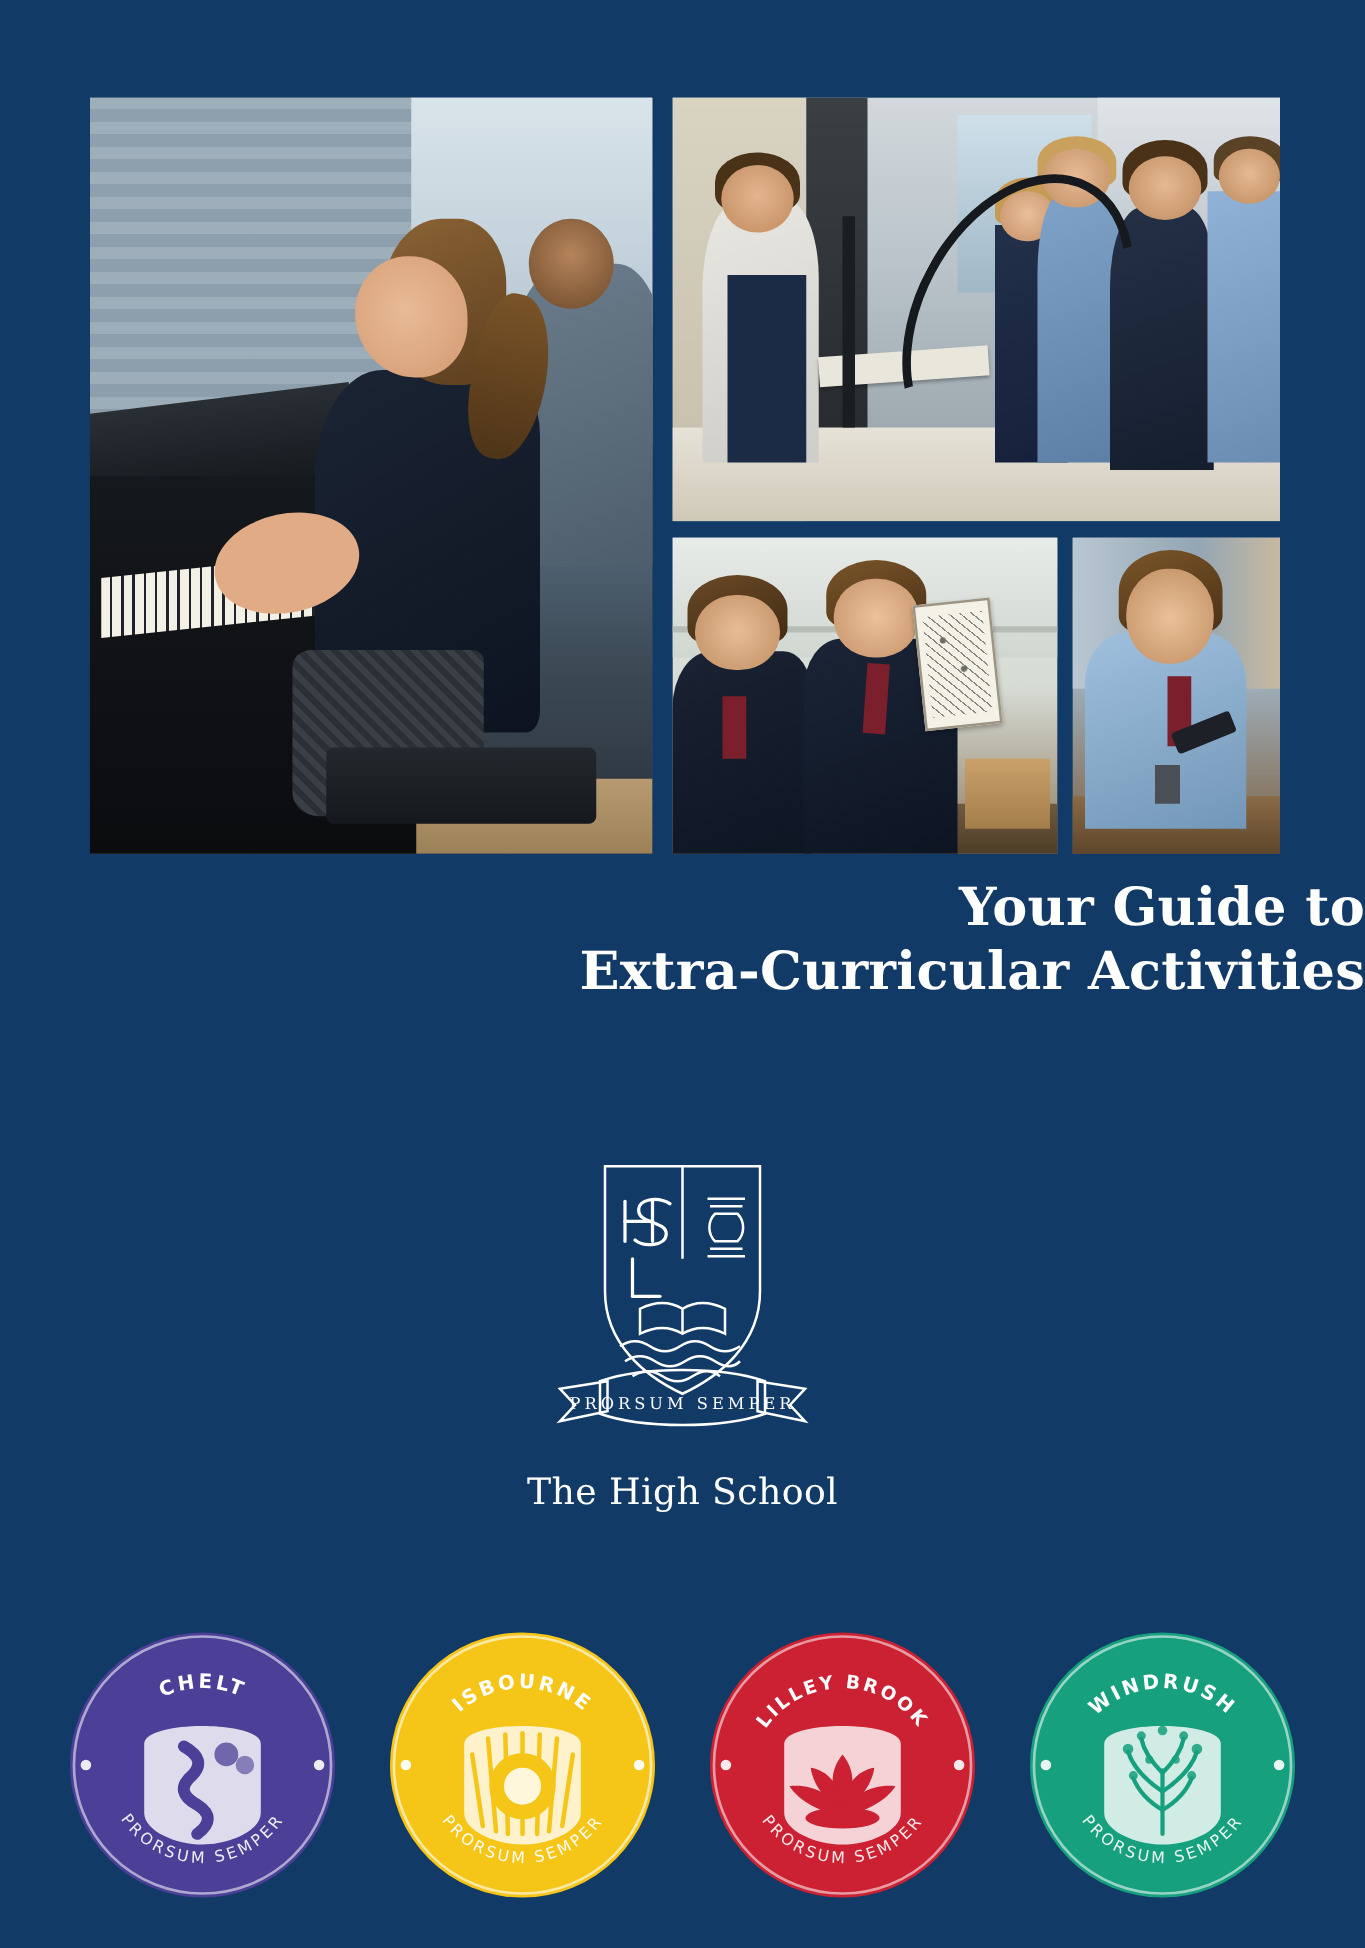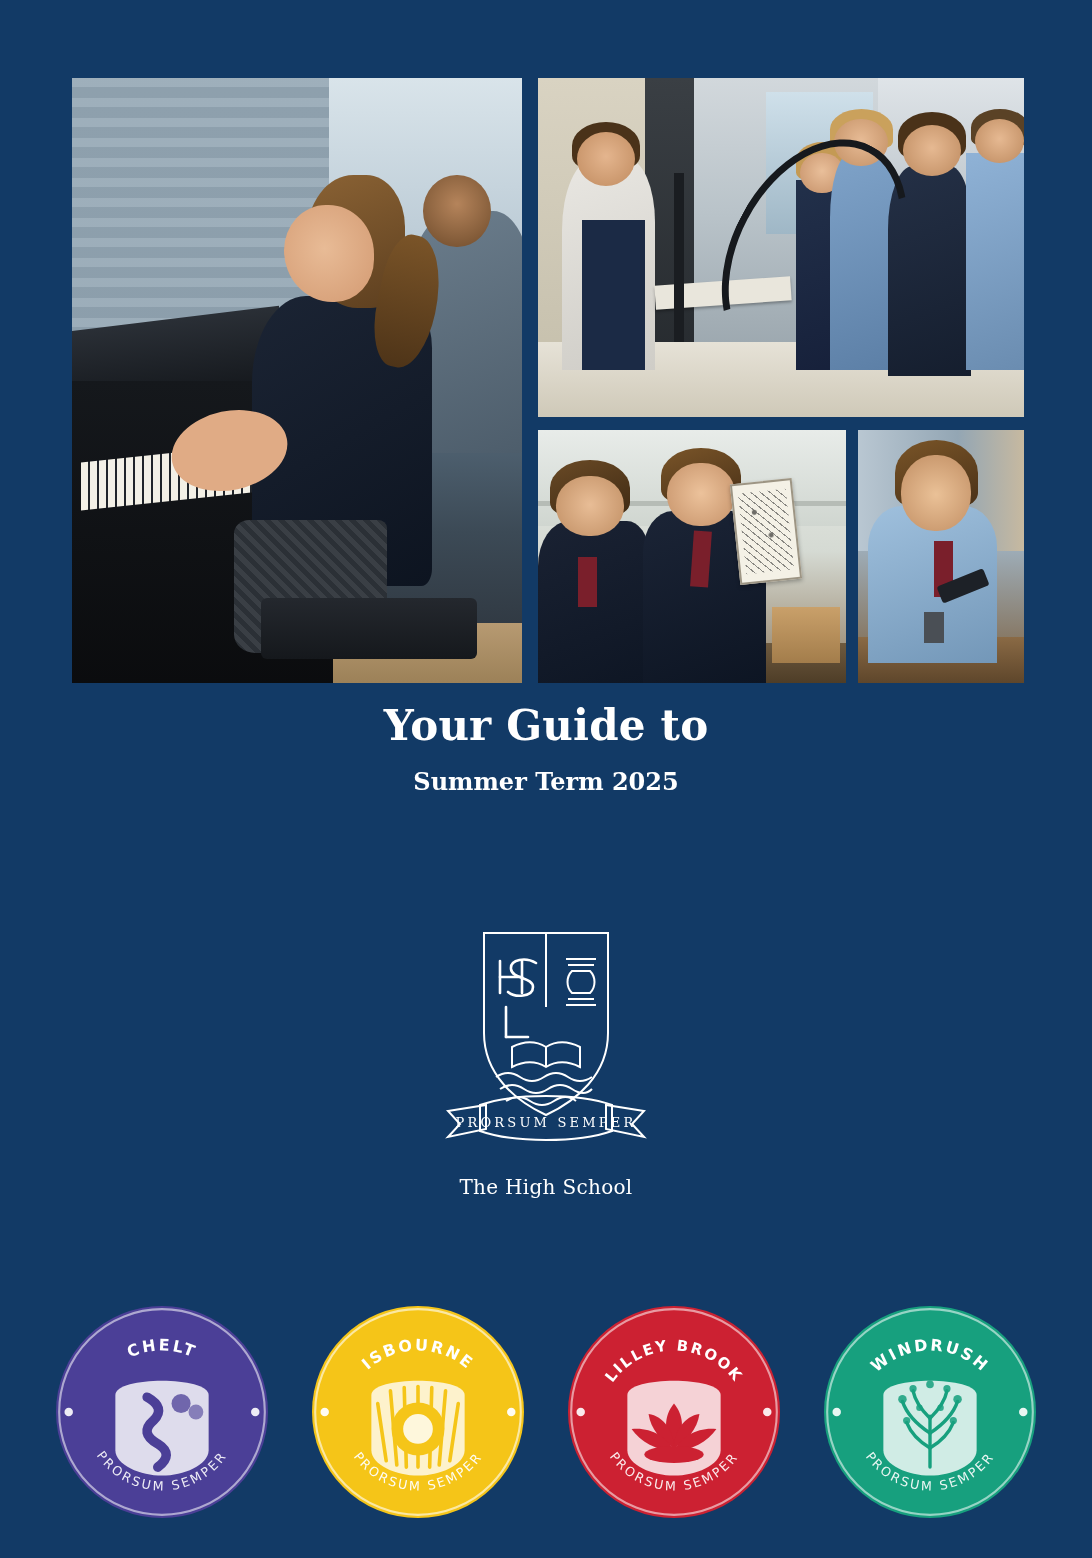--- a/index.html
+++ b/index.html
@@ -225,21 +225,21 @@
   .sold-tie { position:absolute; left:46%; top:44%; width:11%; height:22%;
     background:#7a1f2b; }
   .sold-bench { position:absolute; left:0; bottom:0; width:100%; height:18%;
     background: linear-gradient(180deg,#8a6a45,#5e462b); }
   .sold-tool { position:absolute; left:48%; top:58%; width:30%; height:7%;
     background:#1d2127; transform: rotate(-22deg); border-radius:3px; }
   .sold-part { position:absolute; left:40%; bottom:16%; width:12%; height:12%;
     background:#4a4f55; }
 
   
-  .titles { position:absolute; left:0; top:700px; width:100%; text-align:center; color:#fff; }
+  .titles { position:absolute; left:0; top:700px; width:100%; text-align:right; color:#fff; }
   .title-line {
     font-family: "DejaVu Serif", serif;
     font-weight: 700;
     font-size: 42px;
     line-height: 1.22;
     letter-spacing: .2px;
   }
   .subtitle {
     margin-top: 16px;
     font-family: "DejaVu Serif", serif;
@@ -247,21 +247,21 @@
     font-size: 24px;
   }
 
   
   .crest-wrap {
     position:absolute; left:50%; top:915px; transform: translateX(-50%);
     width: 300px; text-align:center;
   }
   .school-name-small {
     font-family: "DejaVu Serif", serif;
-    color:#fff; font-size: 20px; margin-top: 6px; letter-spacing:.3px;
+    color:#fff; font-size: 29px; margin-top: 6px; letter-spacing:.3px;
   }
   .school-name-big {
     font-family: "DejaVu Serif", serif;
     color:#fff; font-size: 38px; margin-top: 2px; letter-spacing:.5px;
   }
 
   
   .houses {
     position:absolute; left:0; bottom:40px; width:100%;
     display:flex; justify-content:center; gap:44px;
@@ -359,21 +359,21 @@
       <div class="sold-head"></div>
       <div class="sold-part"></div>
       <div class="sold-tool"></div>
     </div>
   </div>
 
 </div>
 
 <div class="titles">
   <div class="title-line">Your Guide to</div>
-  <div class="subtitle">Summer Term 2025</div>
+  <div class="title-line">Extra-Curricular Activities</div>
 </div>
 
 <div class="crest-wrap">
   <svg viewBox="0 0 300 250" width="300" height="250">
     <g fill="none" stroke="#ffffff" stroke-width="2">
       <path d="M88 18 H212 V118 C212 160 180 186 150 200 C120 186 88 160 88 118 Z"></path>
       <line x1="150" y1="18" x2="150" y2="92"></line>
 
       <g stroke-width="2.6" stroke-linecap="round">
         <path d="M104 46 V78"></path>

